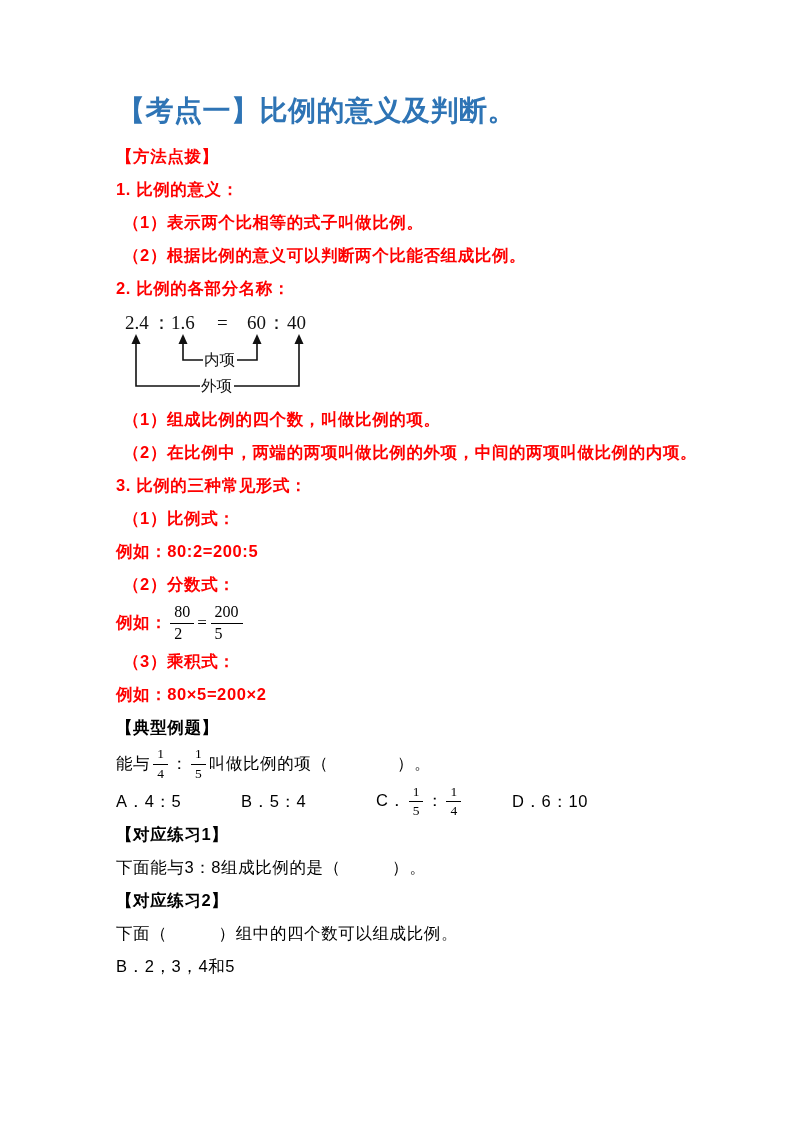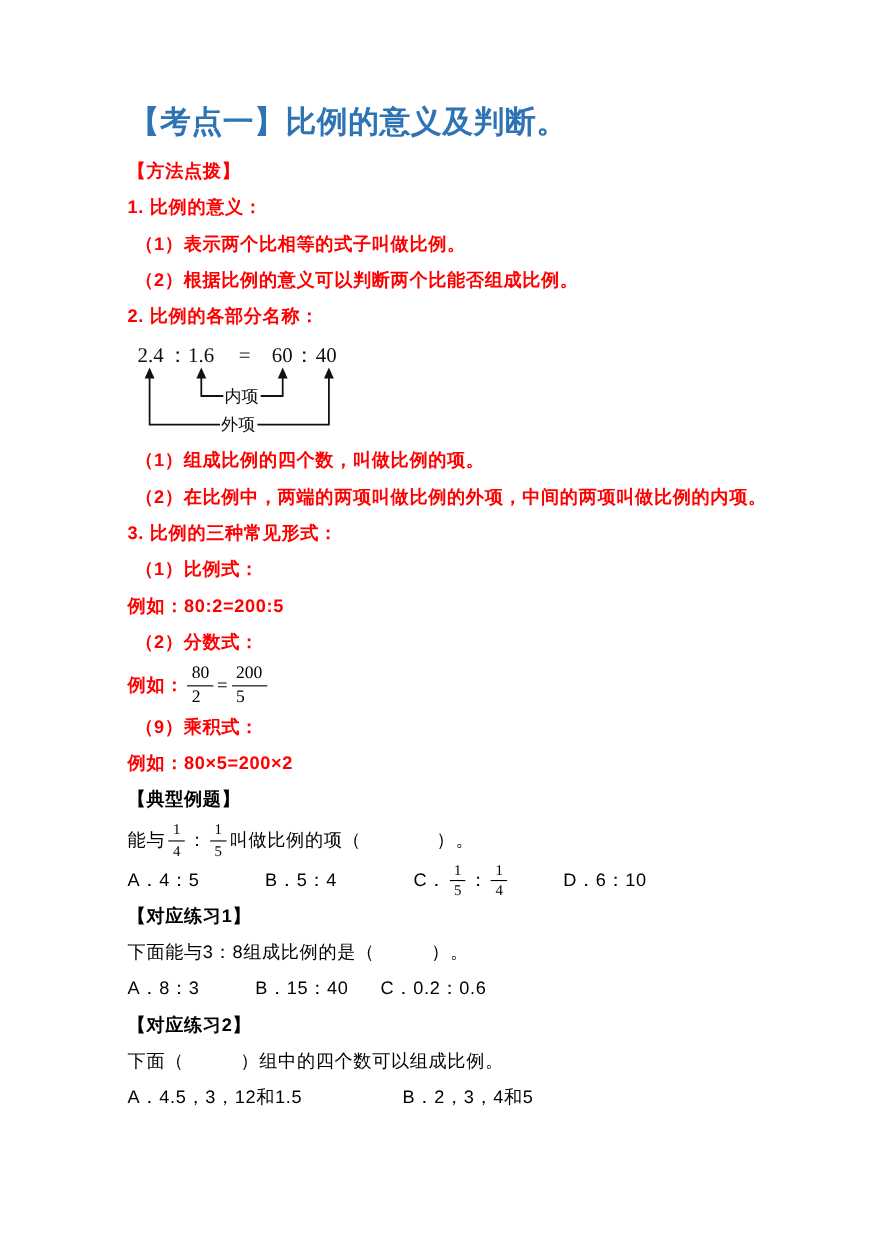--- a/index.html
+++ b/index.html
@@ -112,21 +112,21 @@
         <span class="num">80</span>
         <span class="den">2</span>
       </span>
     <span class="eq-serif">=</span>
     <span class="frac frac-big">
         <span class="num">200</span>
         <span class="den">5</span>
       </span>
   </div>
 
-  <p class="line red indent">（9）乘积式：</p>
+  <p class="line red indent">（3）乘积式：</p>
   <p class="line red"><span>例如：</span><span>80×5=200×2</span></p>
 
   <p class="line blk bold">【典型例题】</p>
 
   <div class="vrow q">
     <span>能与</span>
     <span class="frac frac-sm">
         <span class="num">1</span>
         <span class="den">4</span>
       </span>
@@ -142,26 +142,20 @@
     <span class="opt ex-opt-a">A．4：5</span>
     <span class="opt ex-opt-b">B．5：4</span>
     <span class="opt ex-opt-c">
       <span>C．</span><span class="frac frac-sm"><span class="num">1</span><span class="den">5</span></span><span>：</span><span class="frac frac-sm"><span class="num">1</span><span class="den">4</span></span>
     </span>
     <span class="opt">D．6：10</span>
   </div>
 
   <p class="line blk bold">【对应练习1】</p>
   <p class="line blk">下面能与3：8组成比例的是（　　　）。</p>
-  <div class="opts line blk">
-    <span class="opt p1-opt-a">A．8：3</span>
-    <span class="opt p1-opt-b">B．15：40</span>
-    <span class="opt">C．0.2：0.6</span>
-  </div>
 
   <p class="line blk bold">【对应练习2】</p>
   <p class="line blk">下面（　　　）组中的四个数可以组成比例。</p>
   <div class="opts line blk">
-    <span class="opt p2-opt-a">A．4.5，3，12和1.5</span>
     <span class="opt">B．2，3，4和5</span>
   </div>
 
 </div>
 
 </body></html>

